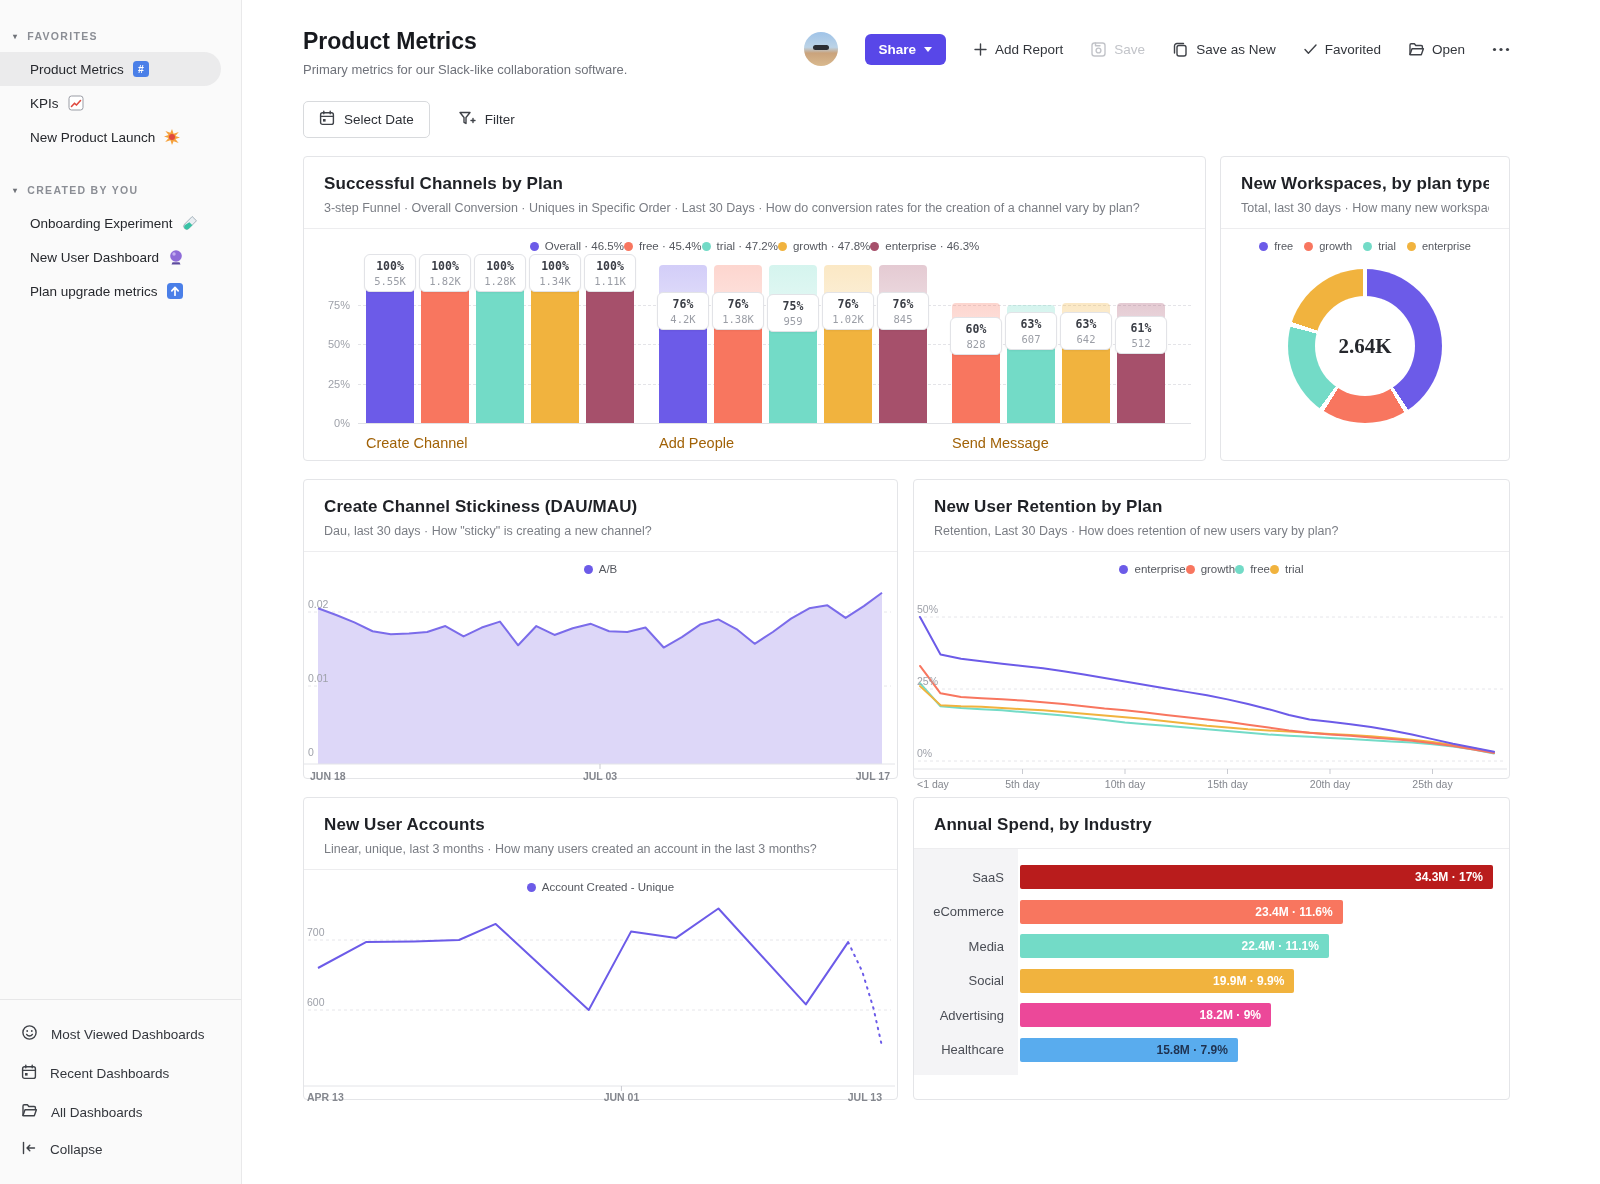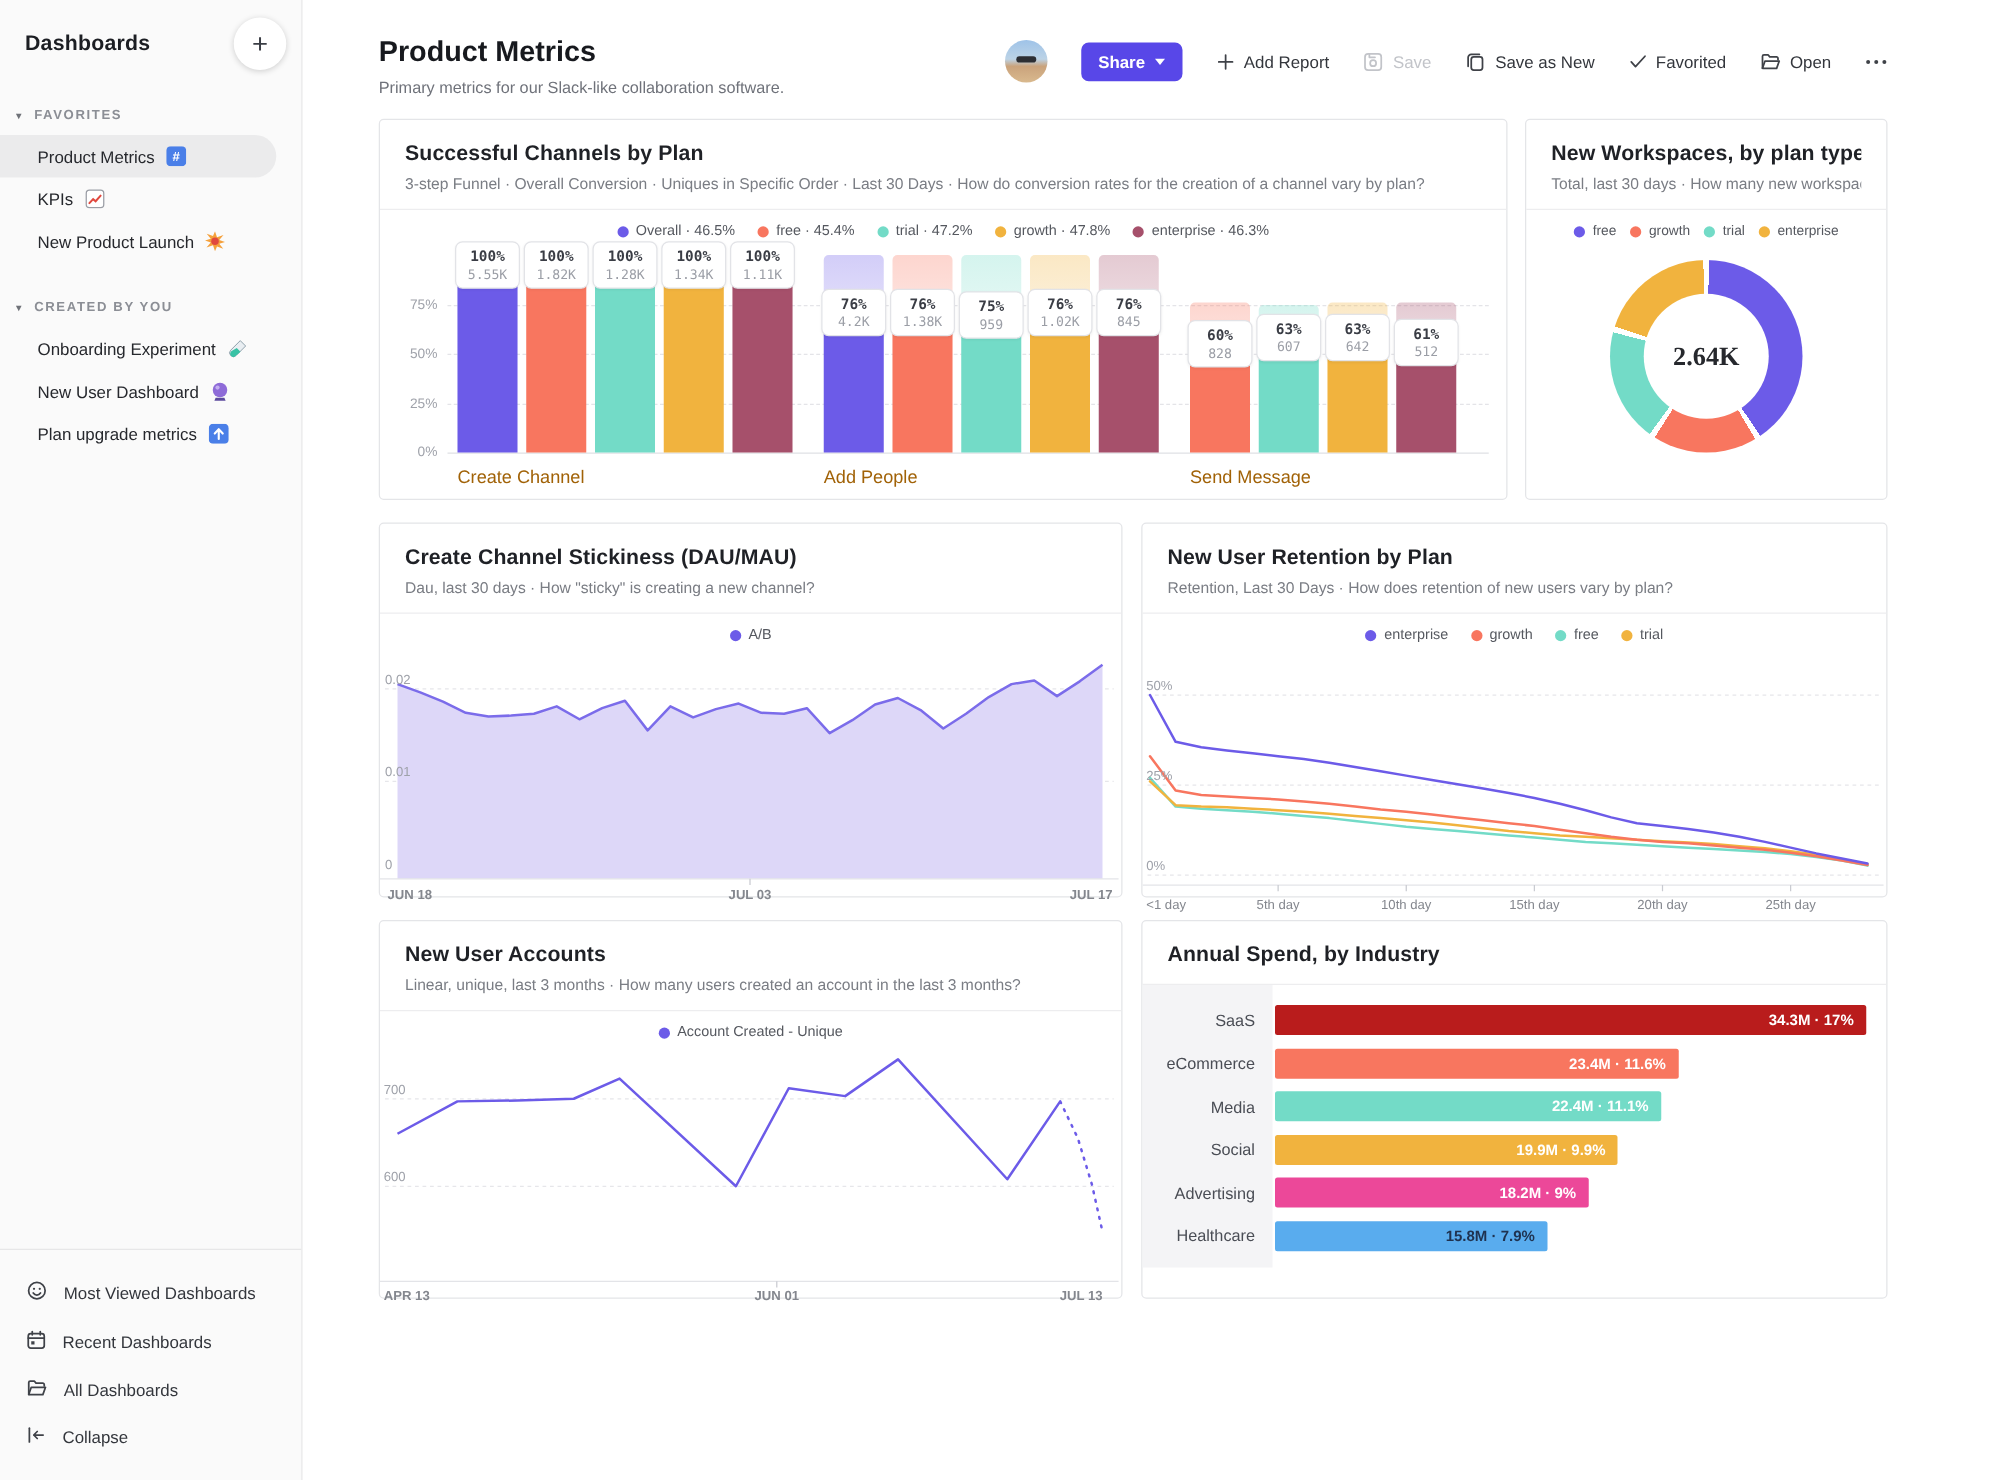--- a/index.html
+++ b/index.html
@@ -52,21 +52,21 @@
             background:#fff; border:1px solid #d8dadd; border-radius:5px; padding:8px 15px; cursor:pointer; font-family:inherit; }
   .tb-btn.borderless { border:none; padding:8px 2px; }
 
   
   .grid-row { display:flex; margin-top:18px; }
   .card { background:#fff; border:1px solid #e4e5e8; border-radius:4px; position:relative; }
   .card-head { padding:17px 20px 13px; }
   .card-title { font-size:17px; font-weight:700; color:#1f2126; letter-spacing:.1px; white-space:nowrap; overflow:hidden; }
   .card-subtitle { font-size:12.5px; color:#7a7d84; margin-top:7px; white-space:nowrap; overflow:hidden; }
   .card-divider { border-top:1px solid #ededef; }
-  .legend { display:flex; justify-content:center; align-items:center; gap:18px; padding:11px 6px 1px;
+  .legend { display:flex; justify-content:center; align-items:center; padding:11px 6px 1px;
             font-size:11.5px; color:#55585f; flex-wrap:nowrap; }
   .legend-item { display:flex; align-items:center; gap:6px; cursor:pointer; white-space:nowrap; }
   .legend-dot { width:9px; height:9px; border-radius:50%; flex:0 0 9px; }
 
   
   .fplot { position:relative; height:206px; margin:4px 10px 0 8px; }
   .fgrid { position:absolute; left:46px; right:4px; border-top:1px dashed #e4e4e8; z-index:0; }
   .fbase { position:absolute; left:46px; right:4px; top:166px; border-top:1px solid #e0e1e5; z-index:0; }
   .fyt { position:absolute; left:0; width:38px; text-align:right; font-size:11px; color:#9fa2aa; }
   .fgroups { position:absolute; left:54px; right:4px; top:8px; height:158px; display:flex; gap:25px; z-index:1; }
@@ -100,24 +100,20 @@
                padding-right:10px; font-size:12px; font-weight:700; color:#fff; white-space:nowrap; }
 
   svg text { font-family:"Liberation Sans", sans-serif; }
 </style>
 </head>
 <body>
 
 <div class="app">
 
   <aside class="sidebar">
-    <div class="sb-head">
-      <div class="sb-title">Dashboards</div>
-      <button class="add-btn">+</button>
-    </div>
     <nav id="sb-sections">
         <div class="sb-section">
           <div class="sb-section-label">
             <span class="sb-caret">▾</span>
             <span>FAVORITES</span>
           </div>
           <div class="sb-item selected">
             <span>Product Metrics</span>
             <span class="mini-icon">
               <svg width="16" height="16" viewBox="0 0 16 16" fill="none" xmlns="http://www.w3.org/2000/svg">
@@ -278,20 +274,37 @@
                 <svg width="18" height="5" viewBox="0 0 18 5" fill="none" xmlns="http://www.w3.org/2000/svg">
                   <circle cx="2.5" cy="2.5" r="1.6" fill="#3f4248"></circle>
                   <circle cx="9" cy="2.5" r="1.6" fill="#3f4248"></circle>
                   <circle cx="15.5" cy="2.5" r="1.6" fill="#3f4248"></circle>
                 </svg>
               </span>
           </button>
         </div>
       </div>
 
+      <div class="toolbar">
+        <button class="tb-btn">
+          <span><svg width="16" height="16" viewBox="0 0 16 16" fill="none" xmlns="http://www.w3.org/2000/svg">
+                <rect x="1.6" y="2.8" width="12.8" height="11.6" rx="2" stroke="#3f4248" stroke-width="1.4" stroke-linecap="round" stroke-linejoin="round"></rect>
+                <path d="M1.6 6.4h12.8M4.8 1.2v2.6M11.2 1.2v2.6" stroke="#3f4248" stroke-width="1.4" stroke-linecap="round" stroke-linejoin="round"></path>
+                <rect x="4" y="9" width="2.6" height="2.6" fill="#3f4248"></rect>
+              </svg></span>
+          <span>Select Date</span>
+        </button>
+        <button class="tb-btn borderless">
+          <span><svg width="18" height="16" viewBox="0 0 18 16" fill="none" xmlns="http://www.w3.org/2000/svg">
+                <path d="M2 2.5h10l-4 5v6l-2-1.2V7.5z" stroke="#3f4248" stroke-width="1.4" stroke-linecap="round" stroke-linejoin="round"></path>
+                <path d="M13 10.5h4M15 8.5v4" stroke="#3f4248" stroke-width="1.4" stroke-linecap="round" stroke-linejoin="round"></path>
+              </svg></span>
+          <span>Filter</span>
+        </button>
+      </div>
 
       <div class="grid-row" style="gap:14px;">
         <div class="card" style="width:903px; height:305px;">
           <div class="card-head">
             <div class="card-title">Successful Channels by Plan</div>
             <div class="card-subtitle">3-step Funnel · Overall Conversion · Uniques in Specific Order · Last 30 Days · How do conversion rates for the creation of a channel vary by plan?</div>
           </div>
           <div class="card-divider"></div>
           <div class="legend" id="funnel-legend">
               <span class="legend-item">

